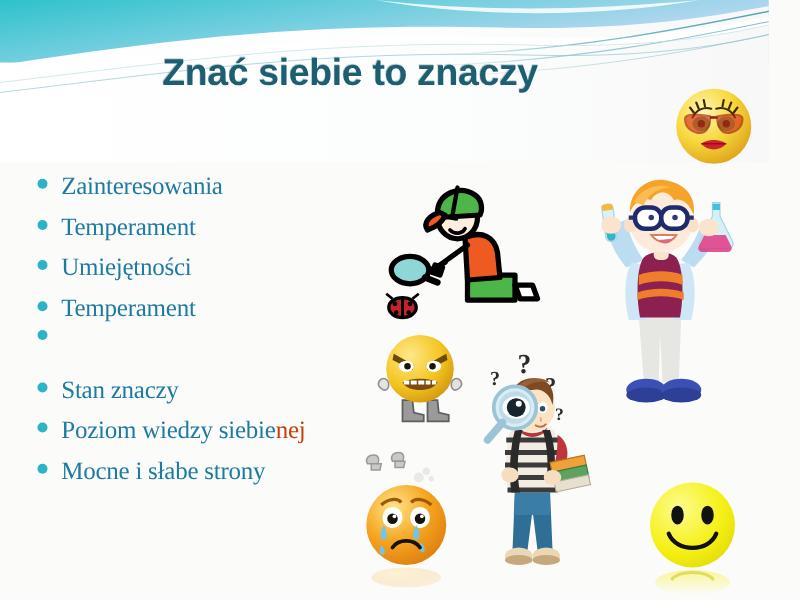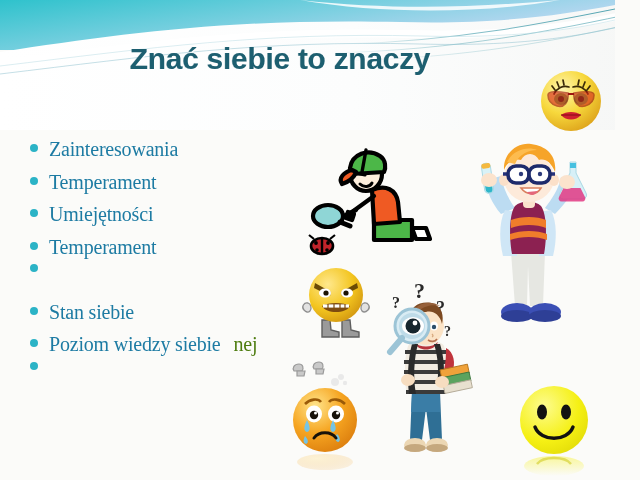--- a/index.html
+++ b/index.html
@@ -48,21 +48,21 @@
     margin-right:11px; position:relative; top:-4px;
   }
   .btext {
     font-family:"Liberation Serif", serif;
     font-weight:normal;
     font-size:20px;
     color:#1d7ba3;
     white-space:nowrap;
     letter-spacing:-0.2px;
   }
-  .btext .soft { color:#4d7c0f;margin-left:13px; }
+  .btext .soft { color:#c2410c; }
 
   
   .art { position:absolute; z-index:4; }
   .art svg { display:block; overflow:visible; }
 
   #art-magnifier-boy { left:300px; top:138px; }
   #art-scientist-boy { left:465px; top:140px; }
   #art-sunglasses-face { left:538px; top:68px; z-index:8; }
   #art-angry-face { left:298px; top:262px; }
   #art-crying-face { left:285px; top:358px; }
@@ -139,30 +139,31 @@
       <span class="dot"></span>
       <span class="btext"><span>Temperament</span><span class="soft"></span></span>
     </div>
 
     <div class="bullet">
       <span class="dot"></span>
     </div>
 
     <div class="bullet">
       <span class="dot"></span>
-      <span class="btext"><span>Stan siebie</span><span class="soft"></span></span>
+      <span class="btext"><span>Stan znaczy</span><span class="soft"></span></span>
     </div>
 
     <div class="bullet">
       <span class="dot"></span>
       <span class="btext"><span>Poziom wiedzy siebie</span><span class="soft">nej</span></span>
     </div>
 
     <div class="bullet">
       <span class="dot"></span>
+      <span class="btext"><span>Mocne i słabe strony</span><span class="soft"></span></span>
     </div>
 
   </div>
 
   <div class="art" id="art-magnifier-boy">
     <svg width="150" height="120" viewBox="0 0 150 120">
       <g stroke="#000" stroke-width="4.2" stroke-linejoin="round" stroke-linecap="round">
 
         <path d="M74,82 L112,82 L112,102 L74,102 Z" fill="#4cb748"></path>
 

